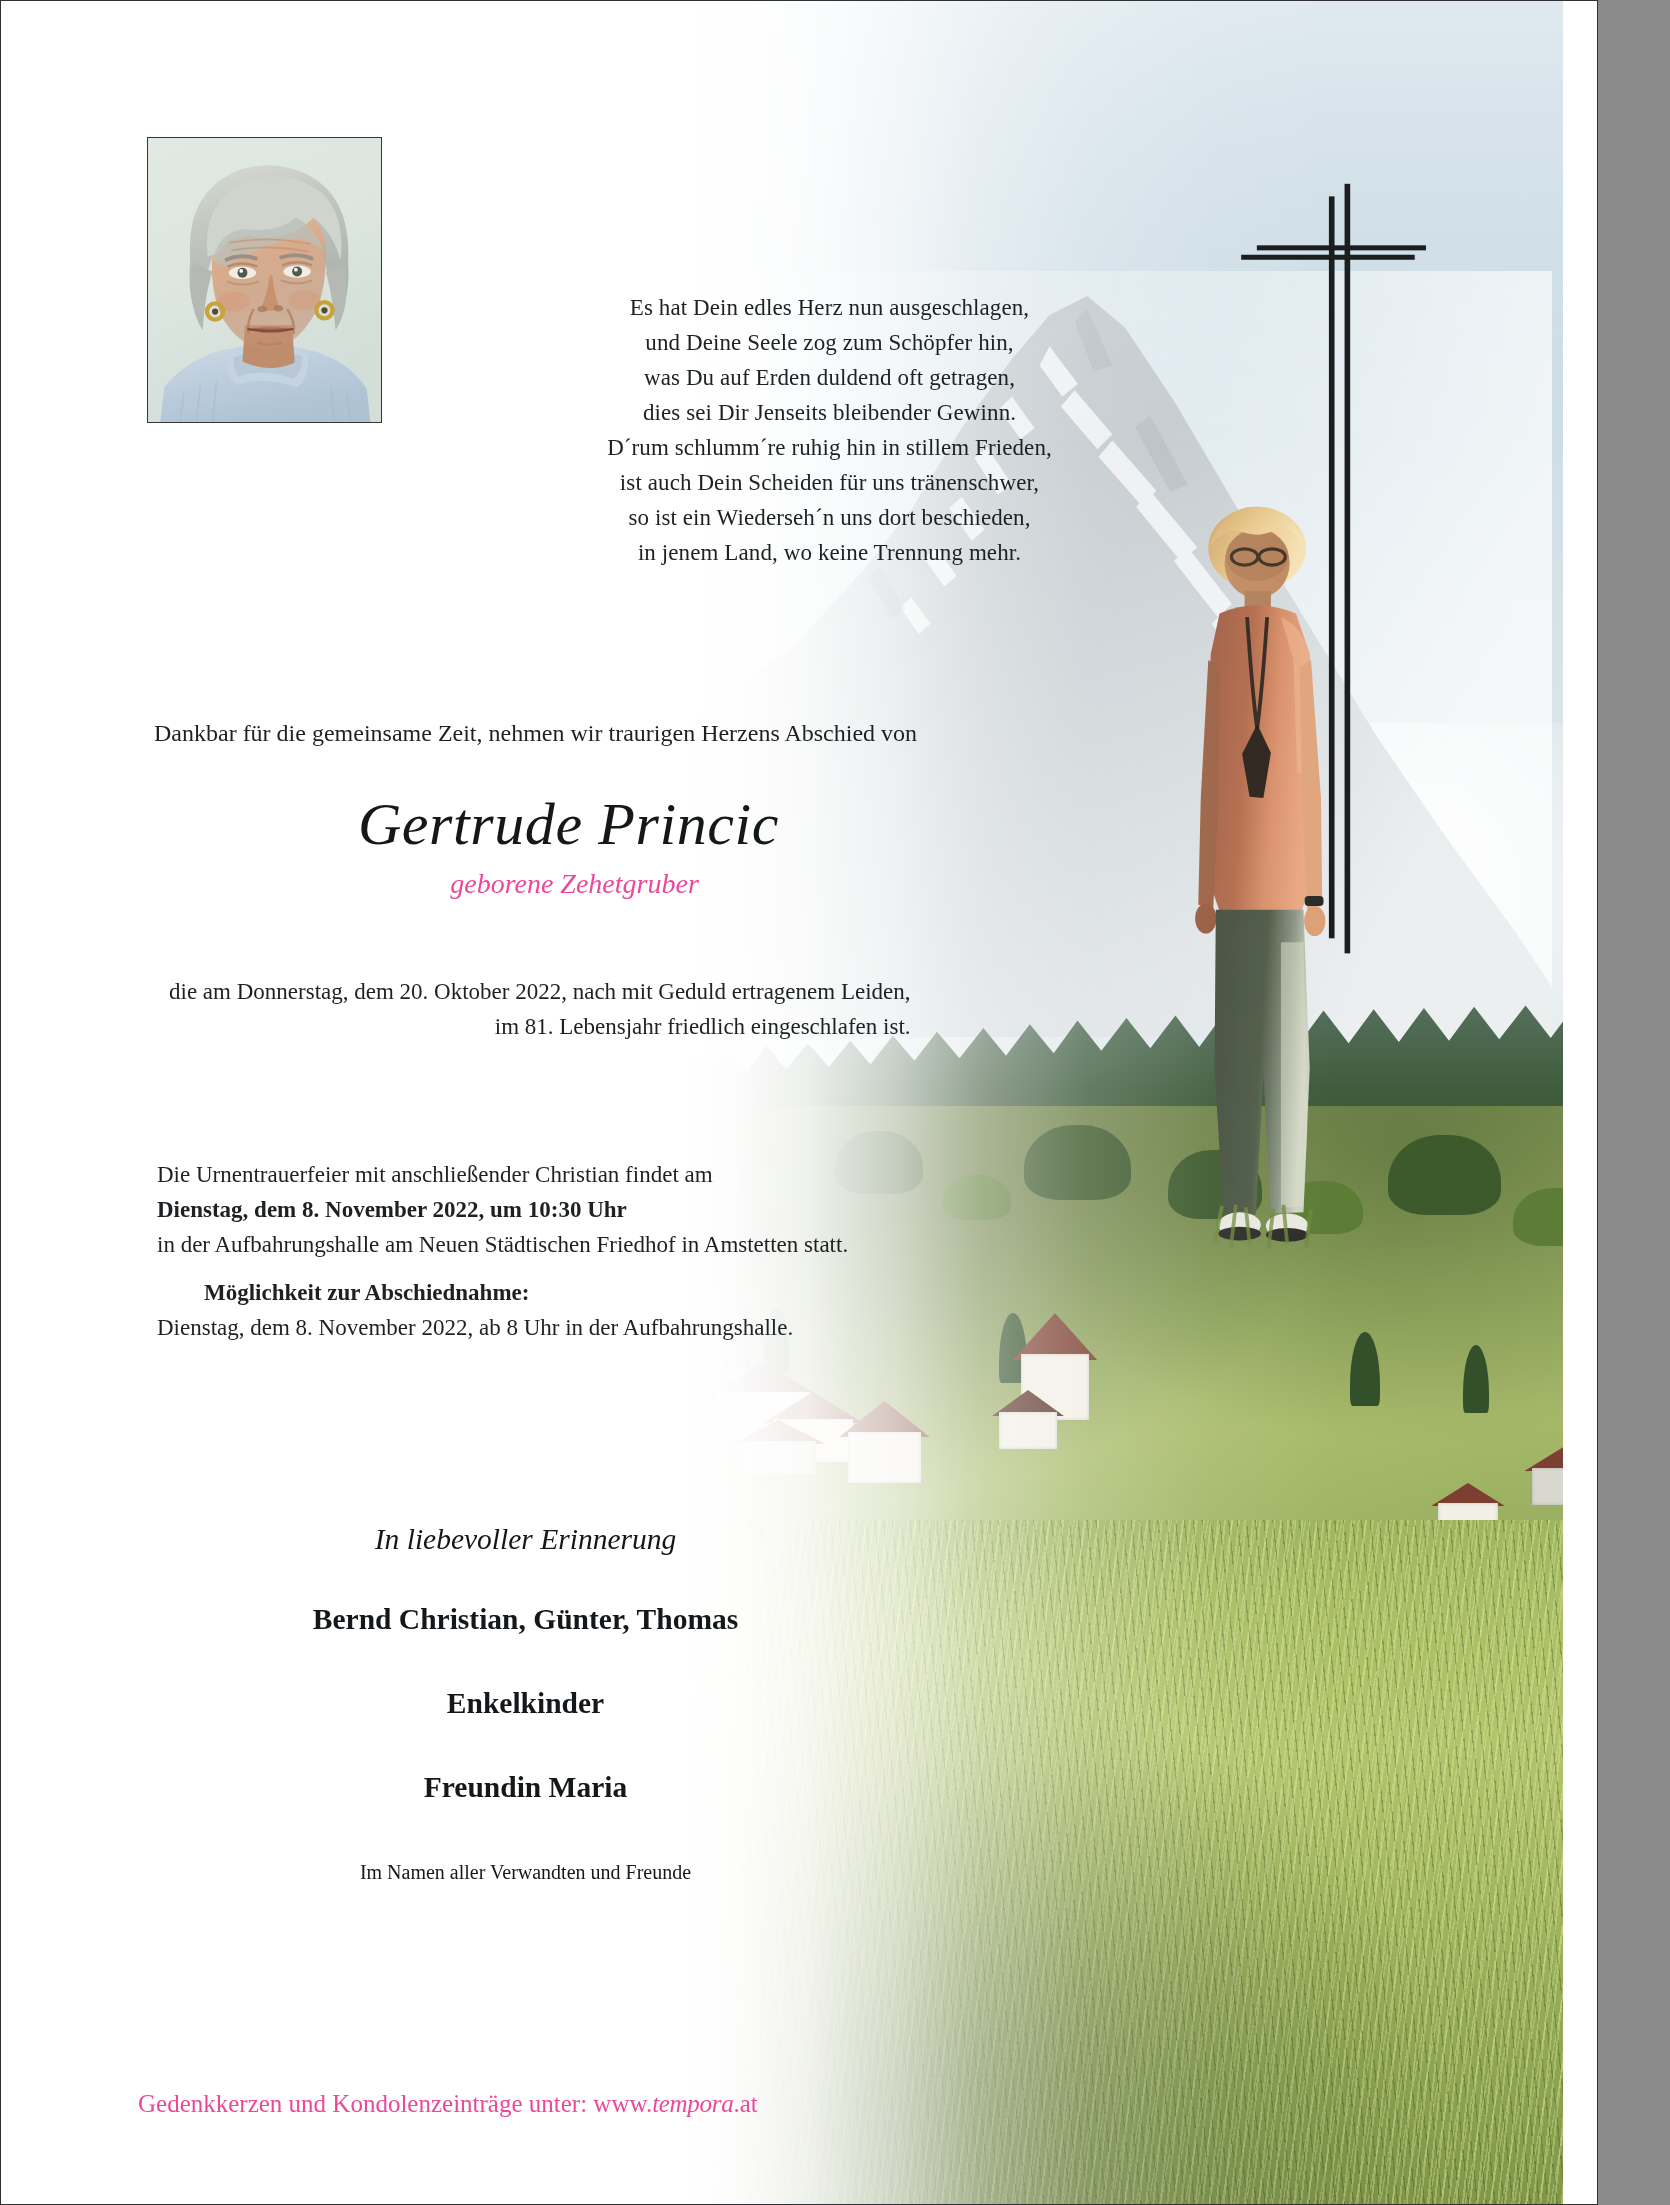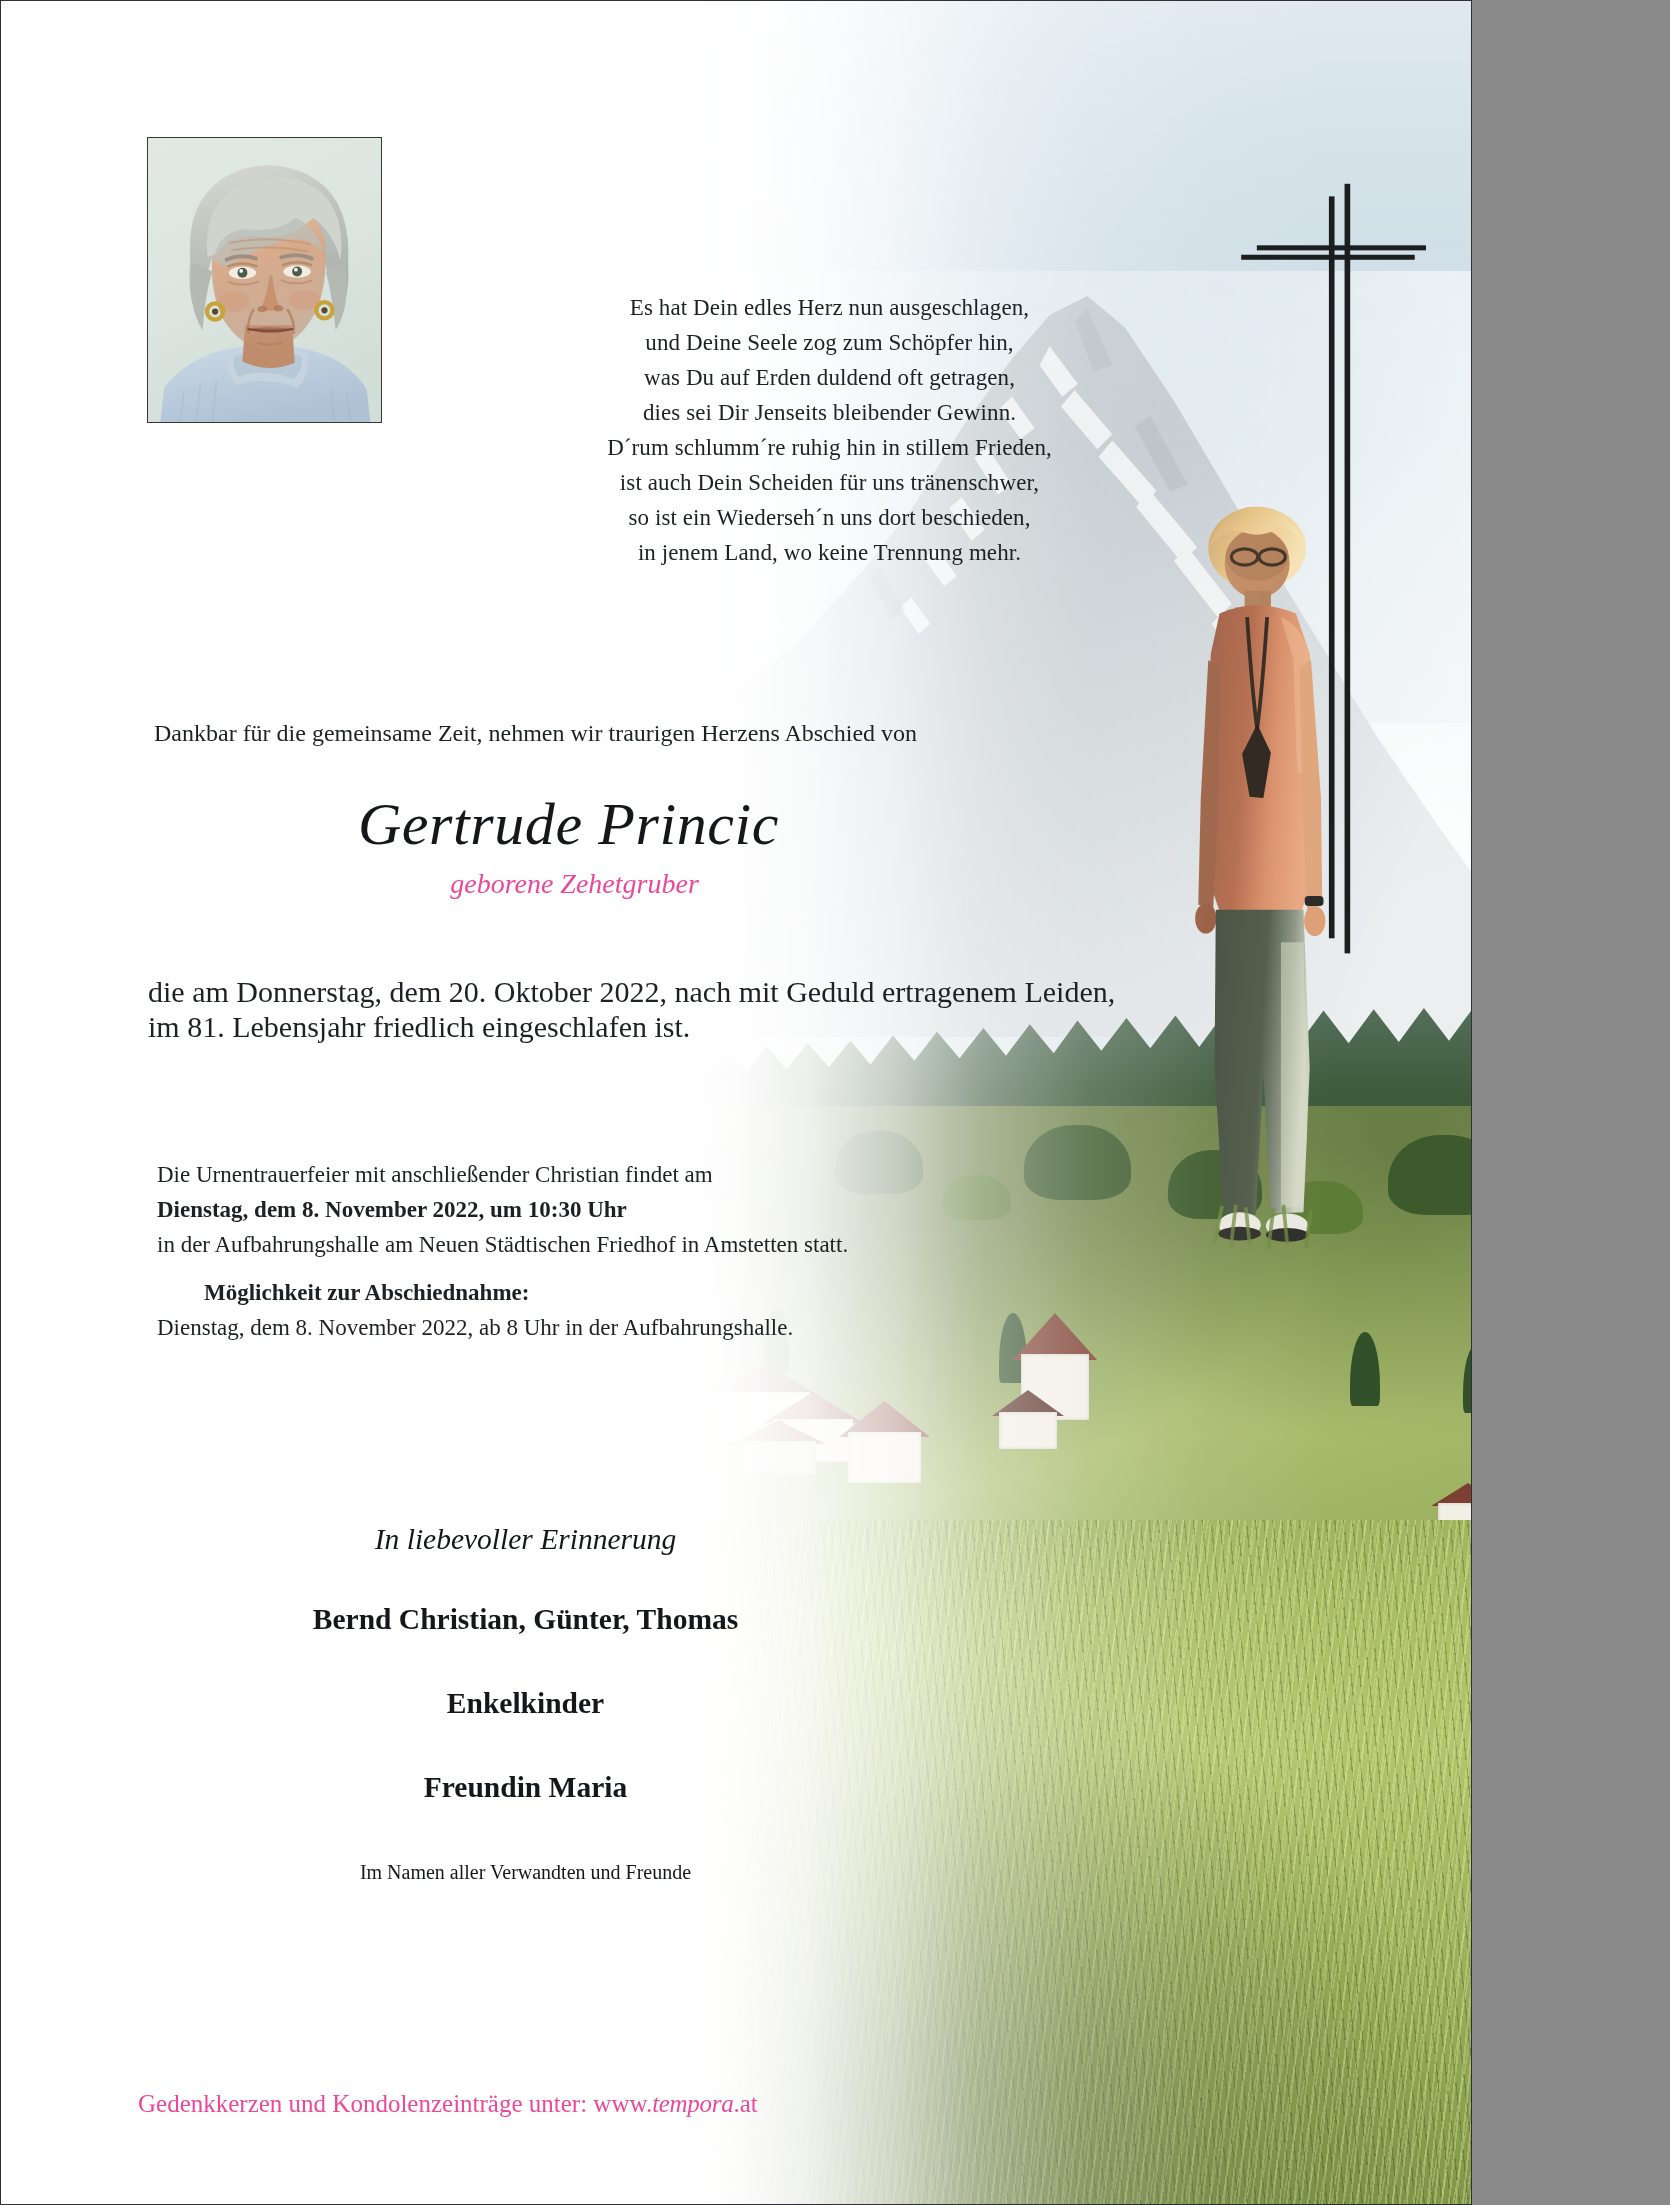--- a/index.html
+++ b/index.html
@@ -1,21 +1,21 @@
 <!DOCTYPE html>
 <html style="font-size:10px"><head>
 <meta charset="utf-8">
 <title>Parte</title>
 <style>
   html,body{margin:0;padding:0;background:#8a8a8a;}
   *{box-sizing:border-box;}
 
   .page{
     position:relative;
-    width:1472px;
+    width:1598px;
     height:2205px;
     background:#ffffff;
     overflow:hidden;
     font-family:"Liberation Serif", serif;
     color:#15181a;
     border:1.9px solid #2e3234;
   }
 
   
   .bg-photo{
@@ -153,22 +153,22 @@
     color:#15181a;
   }
   .maiden{
     position:absolute;left:159px;top:865px;width:829px;
     text-align:center;
     font-style:italic;
     font-size:28px;line-height:35px;color:#ec4899;
   }
 
   .death{
-    position:absolute;left:147px;top:973px;
-    font-size:30px;line-height:35px;color:#1d2123;white-space:nowrap;
+    position:absolute;left:168px;top:973px;
+    font-size:23px;line-height:35px;color:#1d2123;white-space:nowrap;text-align:right;
   }
 
   .ceremony{
     position:absolute;left:156px;top:1156px;
     font-size:23px;line-height:35px;color:#1d2123;white-space:nowrap;
   }
   .ceremony b{font-weight:bold;}
 
   .farewell{
     position:absolute;left:156px;top:1274px;

